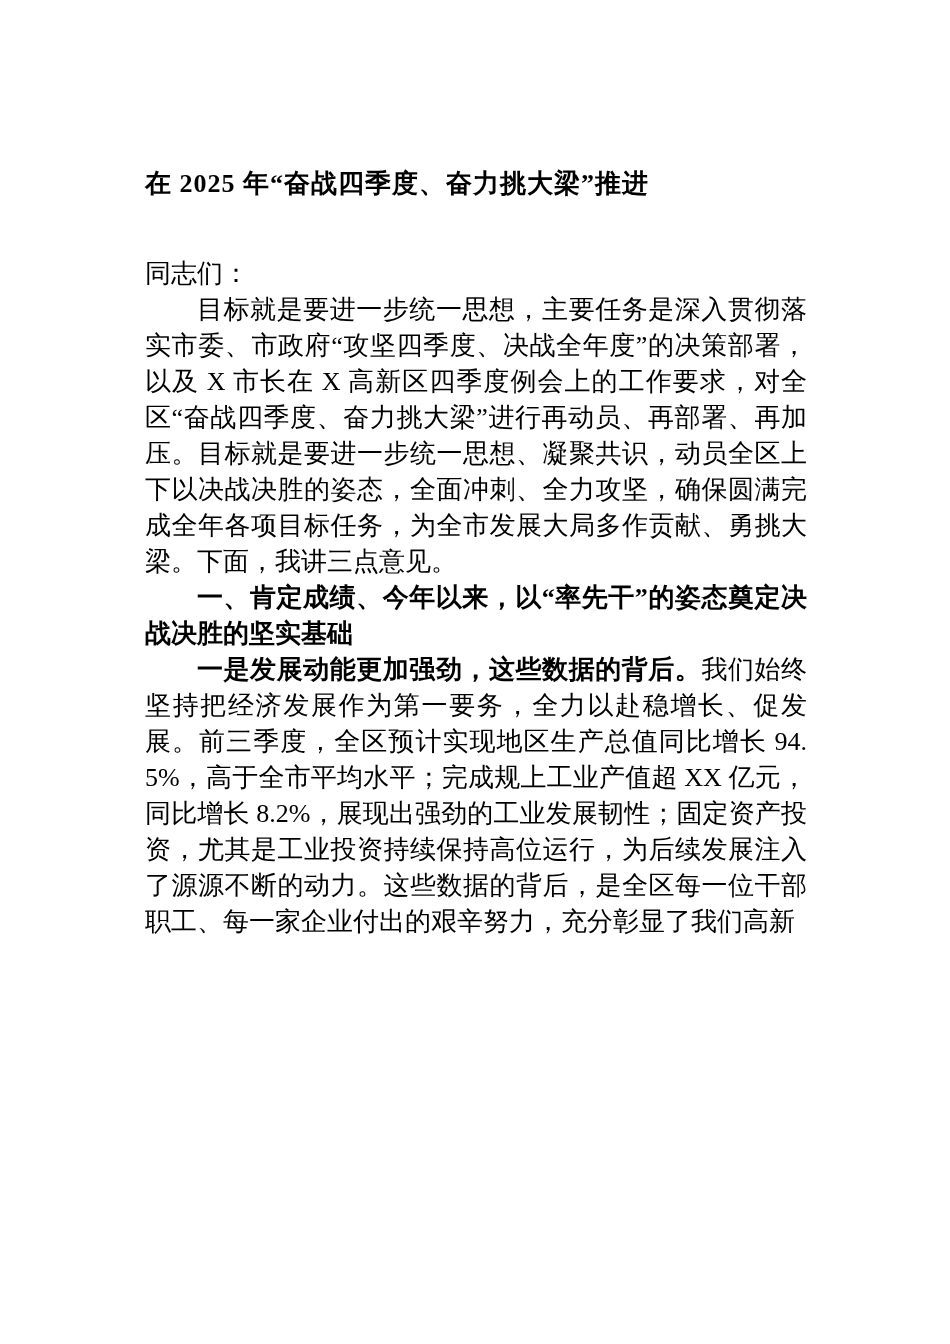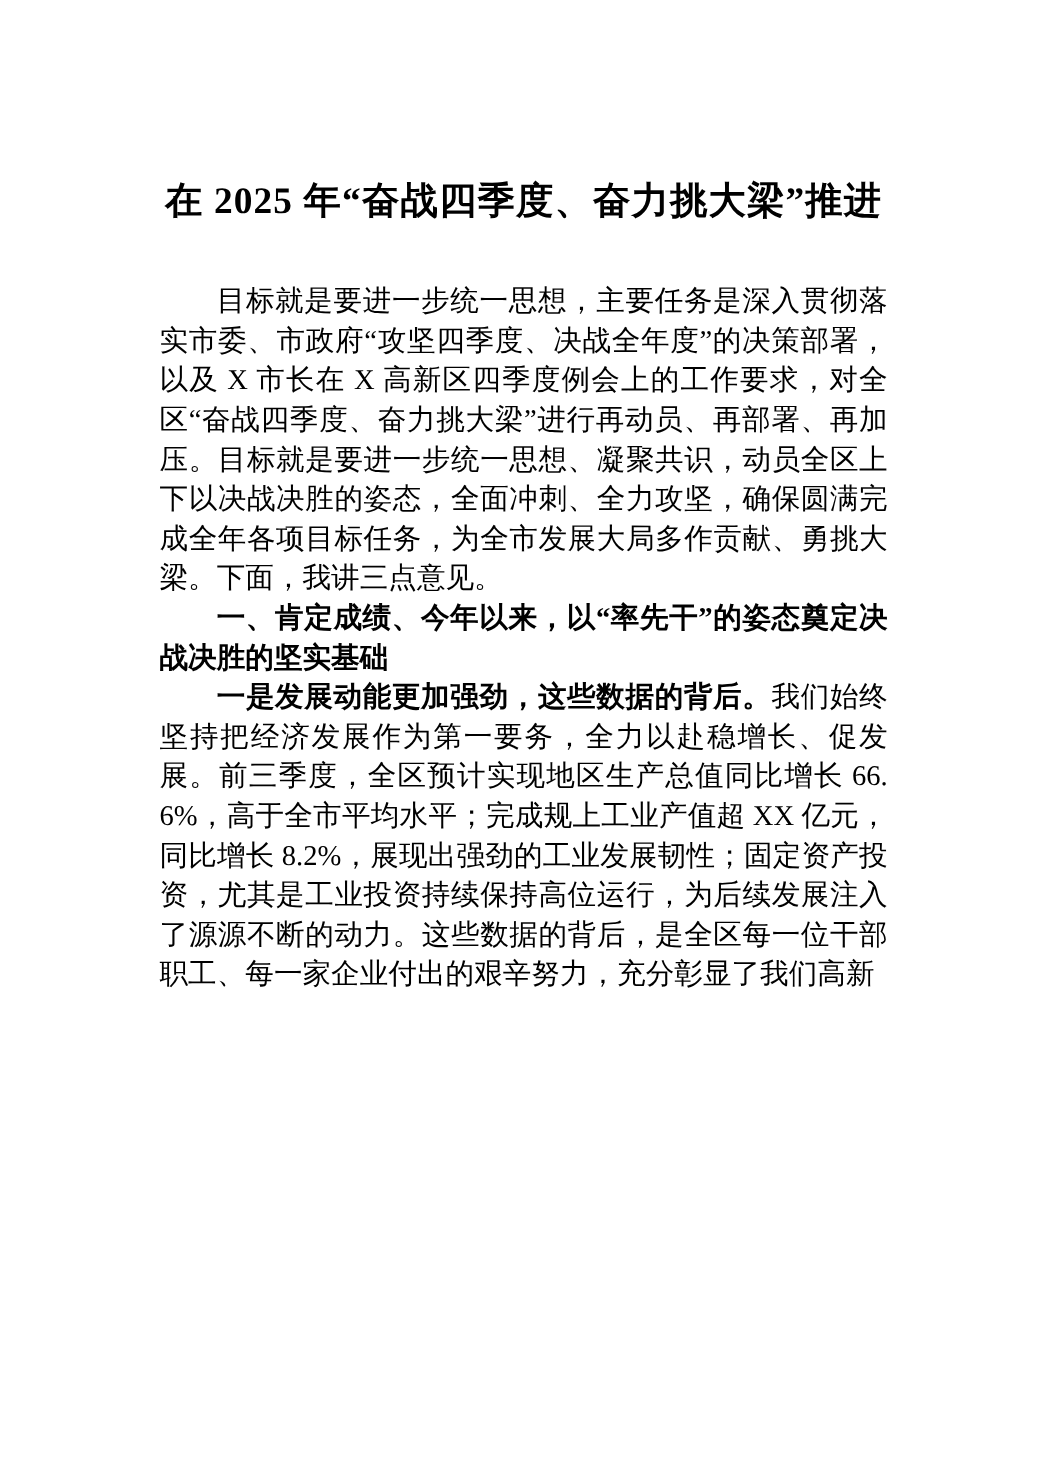--- a/index.html
+++ b/index.html
@@ -13,23 +13,22 @@
     font-family: "Liberation Serif", "DejaVu Serif", serif;
     overflow: hidden;
   }
   .page {
     width: 950px;
     height: 1344px;
     padding: 150px 143px 0 145px;
     background: #ffffff;
   }
   .doc-title {
-    font-size: 34px;
+    font-size: 26px;
     font-weight: bold;
-    text-align: center;
     line-height: 68px;
     margin-bottom: 38px;
     letter-spacing: 1px;
   }
   .doc-title .title-line { display: block; }
   .para {
     font-size: 26px;
     line-height: 36px;
     text-align: justify;
     text-indent: 2em;
@@ -40,21 +39,22 @@
 </style>
 </head>
 <body>
 
 <div class="page">
 
   <h1 class="doc-title">
     <span class="title-line">在 2025 年“奋战四季度、奋力挑大梁”推进</span>
   </h1>
 
+  <p class="para no-indent">同志们：</p>
 
   <p class="para">目标就是要进一步统一思想，主要任务是深入贯彻落实市委、市政府“攻坚四季度、决战全年度”的决策部署，以及 X 市长在 X 高新区四季度例会上的工作要求，对全区“奋战四季度、奋力挑大梁”进行再动员、再部署、再加压。目标就是要进一步统一思想、凝聚共识，动员全区上下以决战决胜的姿态，全面冲刺、全力攻坚，确保圆满完成全年各项目标任务，为全市发展大局多作贡献、勇挑大梁。下面，我讲三点意见。</p>
 
   <p class="para bold">一、肯定成绩、今年以来，以“率先干”的姿态奠定决战决胜的坚实基础</p>
 
 
-  <p class="para"><span class="bold">一是发展动能更加强劲，这些数据的背后。</span><span>我们始终坚持把经济发展作为第一要务，全力以赴稳增长、促发展。前三季度，全区预计实现地区生产总值同比增长 66.6%，高于全市平均水平；完成规上工业产值超 XX 亿元，同比增长 8.2%，展现出强劲的工业发展韧性；固定资产投资，尤其是工业投资持续保持高位运行，为后续发展注入了源源不断的动力。这些数据的背后，是全区每一位干部职工、每一家企业付出的艰辛努力，充分彰显了我们高新</span></p>
+  <p class="para"><span class="bold">一是发展动能更加强劲，这些数据的背后。</span><span>我们始终坚持把经济发展作为第一要务，全力以赴稳增长、促发展。前三季度，全区预计实现地区生产总值同比增长 94.5%，高于全市平均水平；完成规上工业产值超 XX 亿元，同比增长 8.2%，展现出强劲的工业发展韧性；固定资产投资，尤其是工业投资持续保持高位运行，为后续发展注入了源源不断的动力。这些数据的背后，是全区每一位干部职工、每一家企业付出的艰辛努力，充分彰显了我们高新</span></p>
 
 </div>
 
 </body></html>

